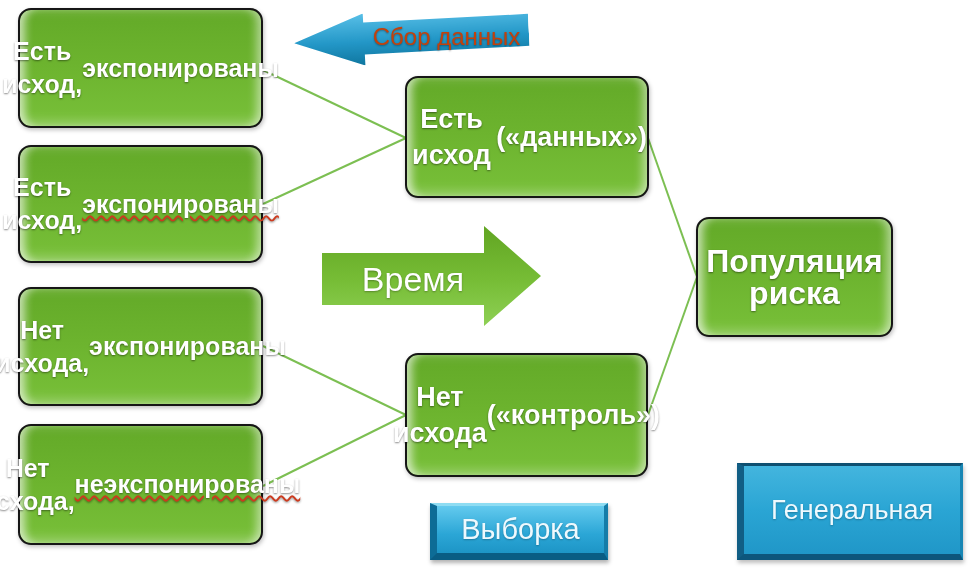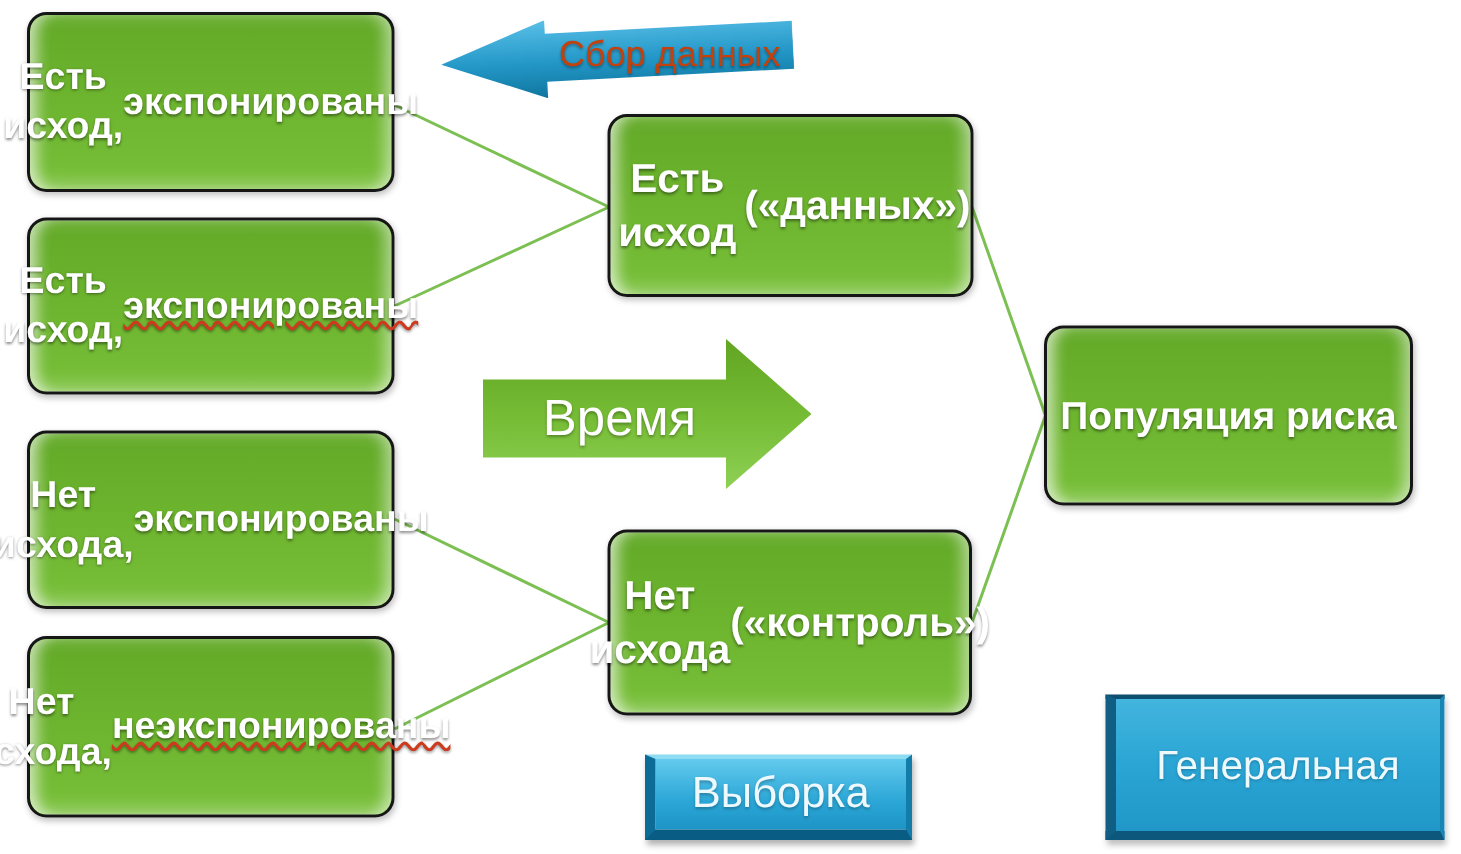--- a/index.html
+++ b/index.html
@@ -24,21 +24,21 @@
     color:#ffffff;font-weight:bold;text-align:center;
     text-shadow:0 1px 2px rgba(0,0,0,.45);
   }
   .gbox .ln{display:block;}
   #box-outcome-exposed   {left:18px; top:8px;   width:245px;height:120px;font-size:25px;line-height:33px;}
   #box-outcome-unexposed {left:18px; top:145px; width:245px;height:118px;font-size:25px;line-height:33px;}
   #box-nooutcome-exposed {left:18px; top:287px; width:245px;height:119px;font-size:25px;line-height:33px;}
   #box-nooutcome-unexposed{left:18px;top:424px; width:245px;height:121px;font-size:25px;line-height:33px;}
   #box-case   {left:405px;top:76px; width:244px;height:122px;font-size:27px;line-height:36px;}
   #box-control{left:405px;top:353px;width:243px;height:124px;font-size:27px;line-height:36px;}
-  #box-population{left:696px;top:217px;width:246px;height:120px;font-size:26px;line-height:32px;align-items:center;}
+  #box-population{left:696px;top:217px;width:197px;height:120px;font-size:32px;line-height:32px;align-items:center;}
 
   .misspell{
     text-decoration-line:underline;
     text-decoration-style:wavy;
     text-decoration-color:#cd3a1e;
     text-decoration-thickness:2px;
     text-underline-offset:2px;
   }
 
   

